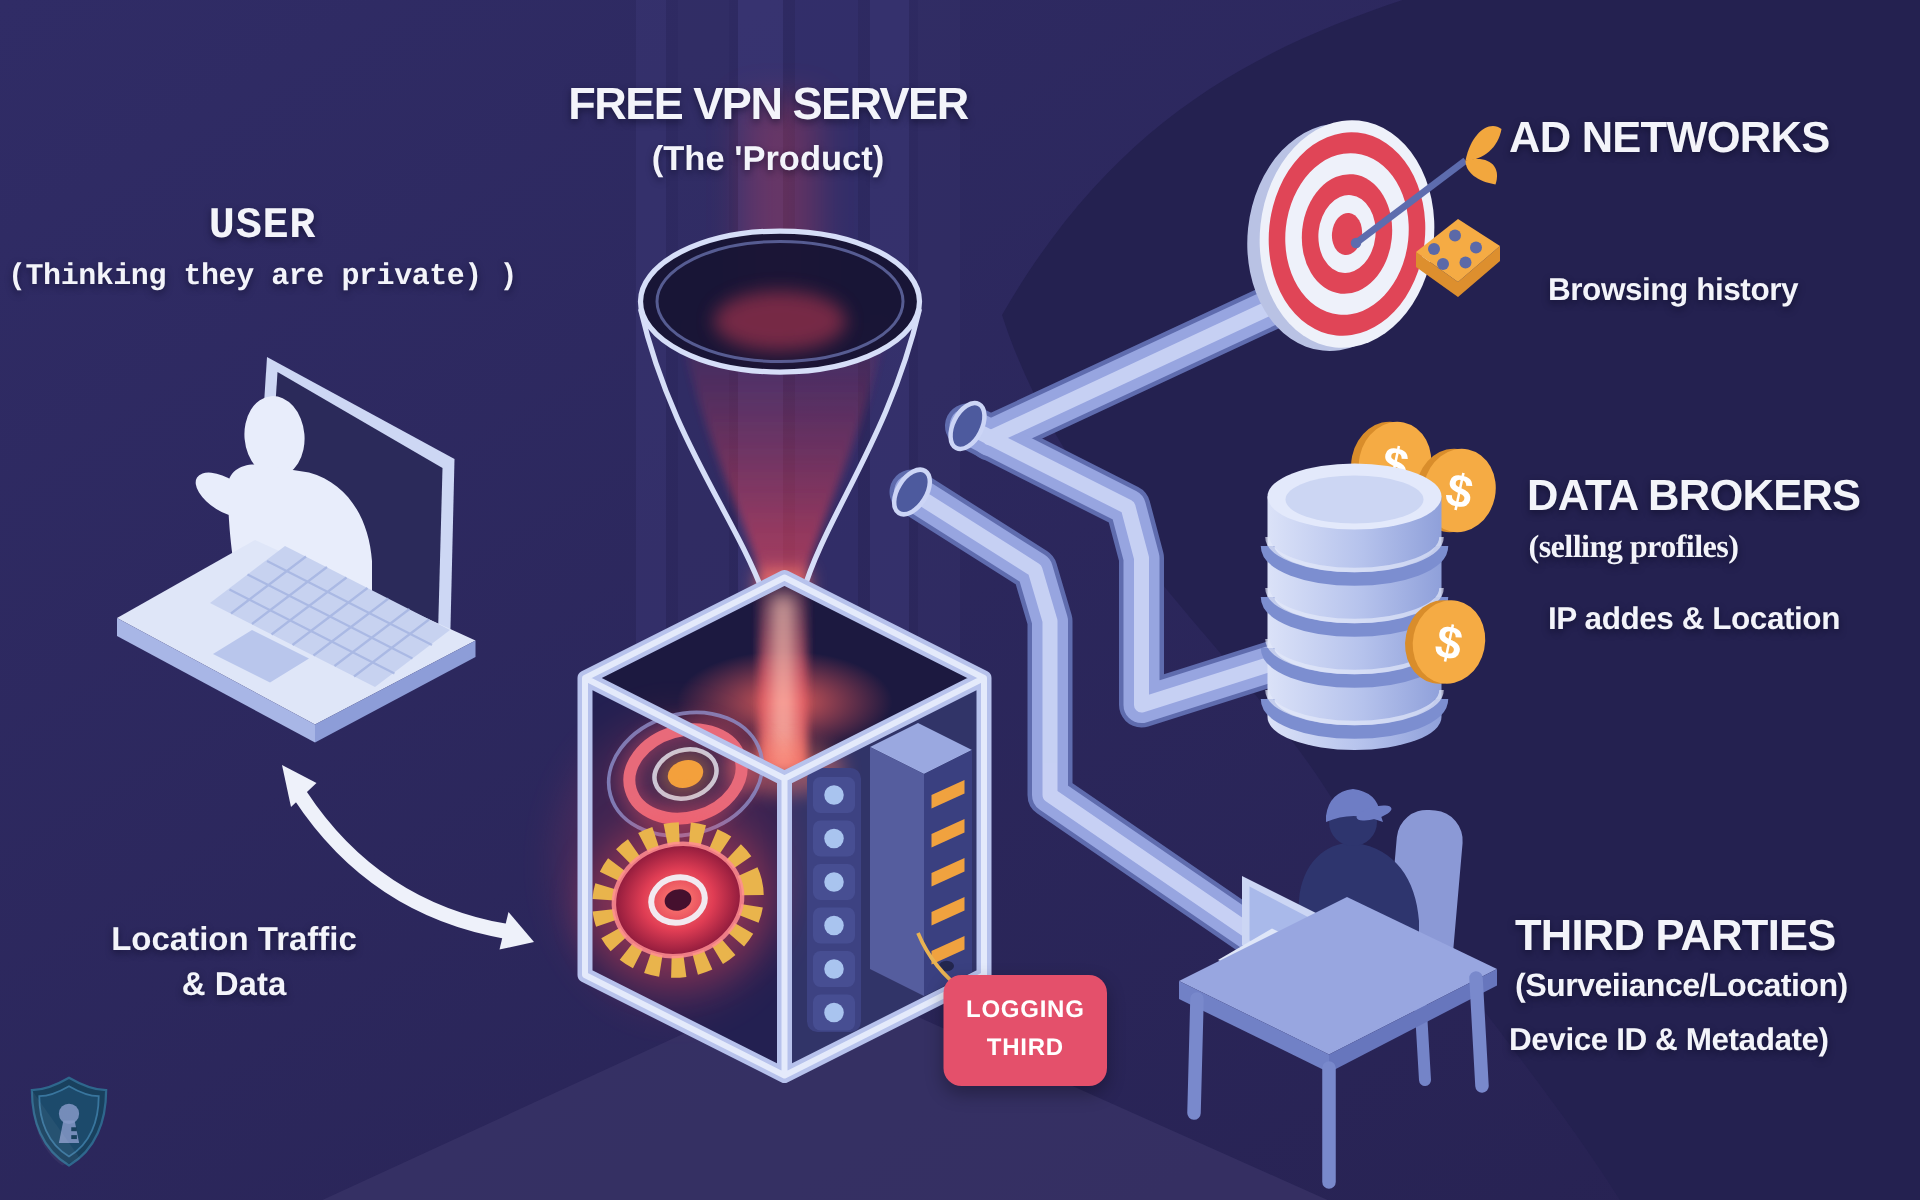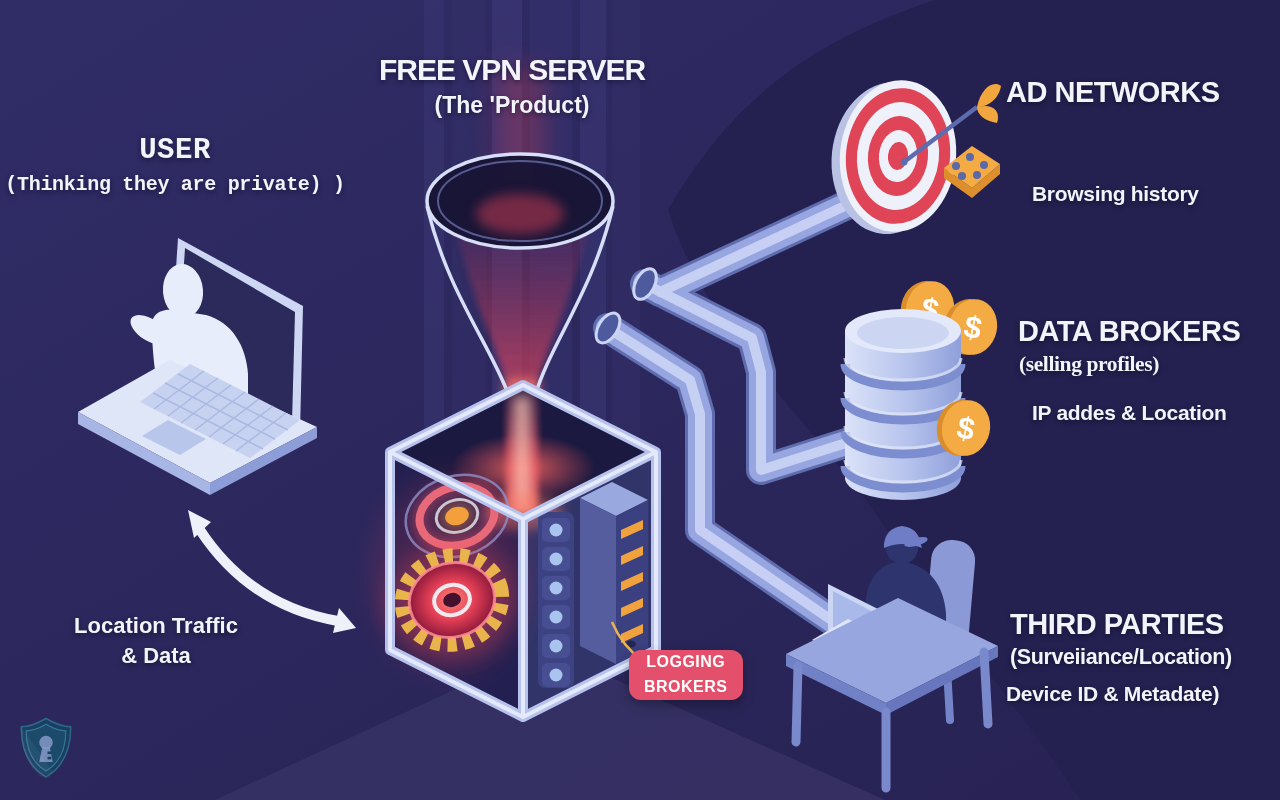--- a/index.html
+++ b/index.html
@@ -20,21 +20,21 @@
   .item{font-size:21px;letter-spacing:-.3px;}
   .dest-ad{left:1006px;top:76px;}
   .item-ad{left:1032px;top:182px;text-align:center;}
   .dest-db{left:1018px;top:315px;}
   .dest-db .dest-sub{margin-left:1px;font-family:Liberation Serif, serif;}
   .item-db{left:1032px;top:401px;}
   .dest-tp{left:1010px;top:608px;}
   .item-tp{left:1006px;top:682px;text-align:center;}
   .traffic{left:26px;top:611px;width:260px;font-size:22px;line-height:1.35;}
   .badge{position:absolute;left:629px;top:650px;background:#e4506b;color:#fff;
-         border-radius:12px;padding:0 15px;font-size:16px;font-weight:bold;
+         border-radius:12px;padding:12px 15px;font-size:16px;font-weight:bold;
          text-align:center;line-height:1.55;letter-spacing:.5px;
          box-shadow:0 5px 12px rgba(0,0,0,.3);}
   svg text.coin{font-family:"Liberation Sans",sans-serif;font-weight:bold;
                 font-size:31px;fill:#ffffff;}
 </style>
 </head>
 <body>
 
 <div class="stage">
 
@@ -326,16 +326,16 @@
 </div>
 <div class="txt item item-tp">Device ID &amp; Metadate)</div>
 
 <div class="txt traffic center">
   <div>Location Traffic</div>
   <div>&amp; Data</div>
 </div>
 
 <div class="badge">
   <div>LOGGING</div>
-  <div>BROKERS</div>
+  <div>THIRD</div>
 </div>
 
 </div>
 
 </body></html>

